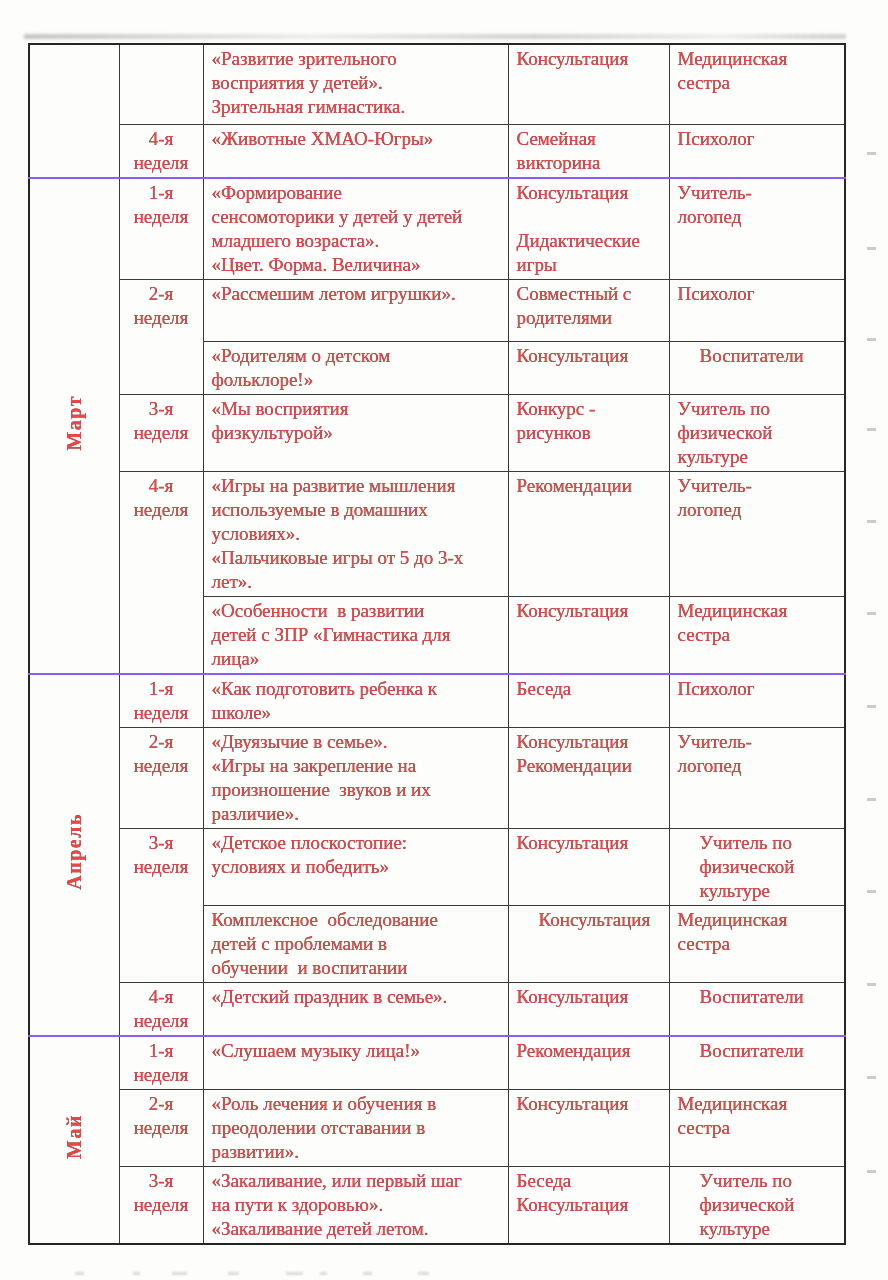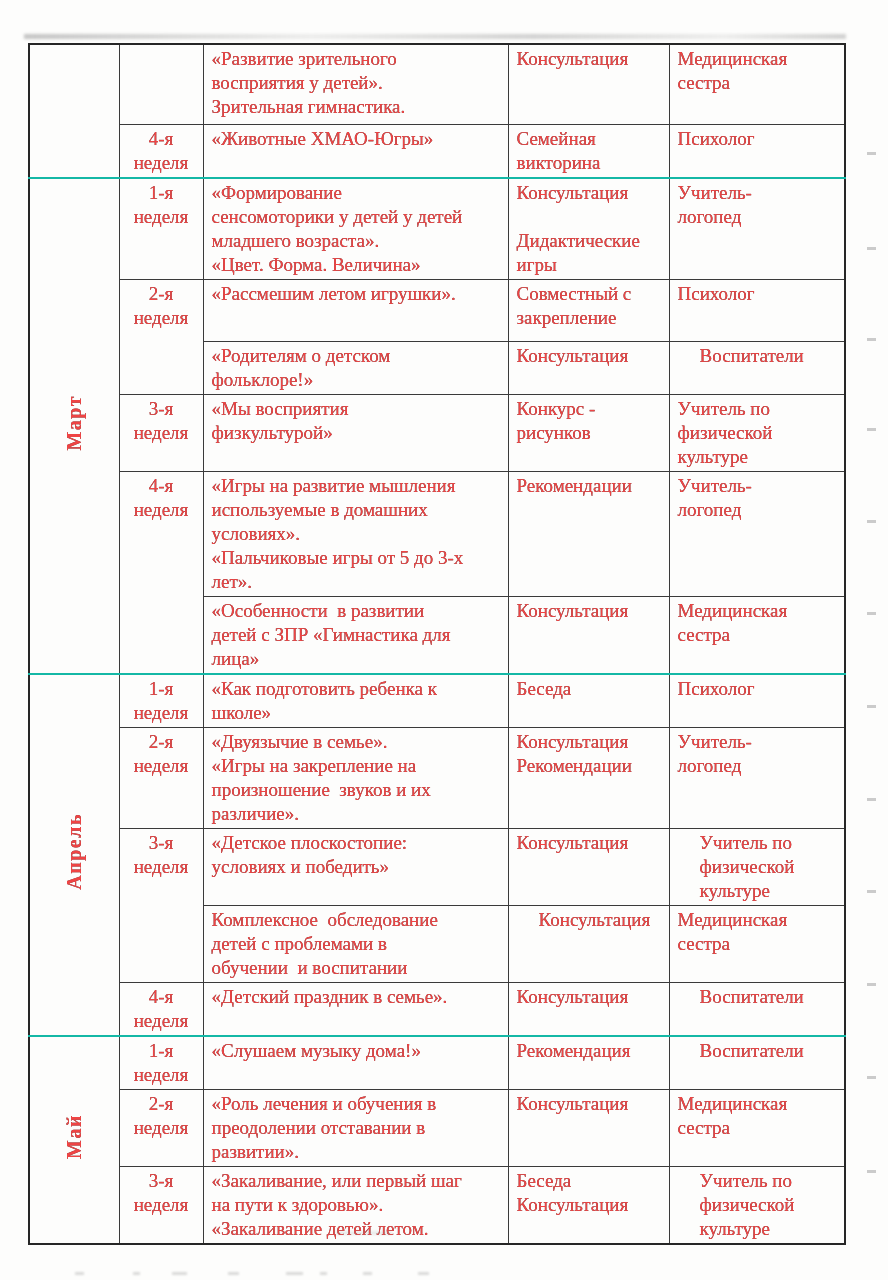--- a/index.html
+++ b/index.html
@@ -36,21 +36,21 @@
   td.week{text-align:center;padding:2px 2px;}
   td.month{text-align:center;vertical-align:middle;padding:0;}
   .vtext{
     display:inline-block;
     writing-mode:vertical-rl;
     transform:rotate(180deg);
     font-weight:bold;font-size:20px;letter-spacing:1.5px;
     white-space:pre;
   }
   table{border:2px solid #262626;}
-  tr.block-start td{border-top:2px solid #14b8a6;margin-left:28px;}
+  tr.block-start td{border-top:2px solid #8b5cf6;margin-left:28px;}
   td.ind{padding-left:30px;}
   
   .tick{
     position:absolute;width:9px;height:3px;left:867px;
     background:rgba(75,75,75,.28);filter:blur(.7px);
   }
   .smudge{
     position:absolute;height:3px;top:1272px;
     background:rgba(95,95,95,.22);filter:blur(.8px);
   }
@@ -109,21 +109,21 @@
 Дидактические
 игры</td>
           <td>Учитель-
 логопед</td>
         </tr>
         <tr style="height:62px">
           <td class="week" rowspan="2">2-я
 неделя</td>
           <td>«Рассмешим летом игрушки».</td>
           <td>Совместный с
-закрепление</td>
+родителями</td>
           <td>Психолог</td>
         </tr>
         <tr style="height:53px">
           <td>«Родителям о детском
 фольклоре!»</td>
           <td>Консультация</td>
           <td class="ind">Воспитатели</td>
         </tr>
         <tr style="height:75px">
           <td class="week">3-я
@@ -201,21 +201,21 @@
 неделя</td>
           <td>«Детский праздник в семье».</td>
           <td>Консультация</td>
           <td class="ind">Воспитатели</td>
         </tr>
 
         <tr class="block-start" style="height:52px">
           <td class="month" rowspan="3"><span class="vtext">Май</span></td>
           <td class="week">1-я
 неделя</td>
-          <td>«Слушаем музыку дома!»</td>
+          <td>«Слушаем музыку лица!»</td>
           <td>Рекомендация</td>
           <td class="ind">Воспитатели</td>
         </tr>
         <tr style="height:76px">
           <td class="week">2-я
 неделя</td>
           <td>«Роль лечения и обучения в
 преодолении отставании в
 развитии».</td>
           <td>Консультация</td>

